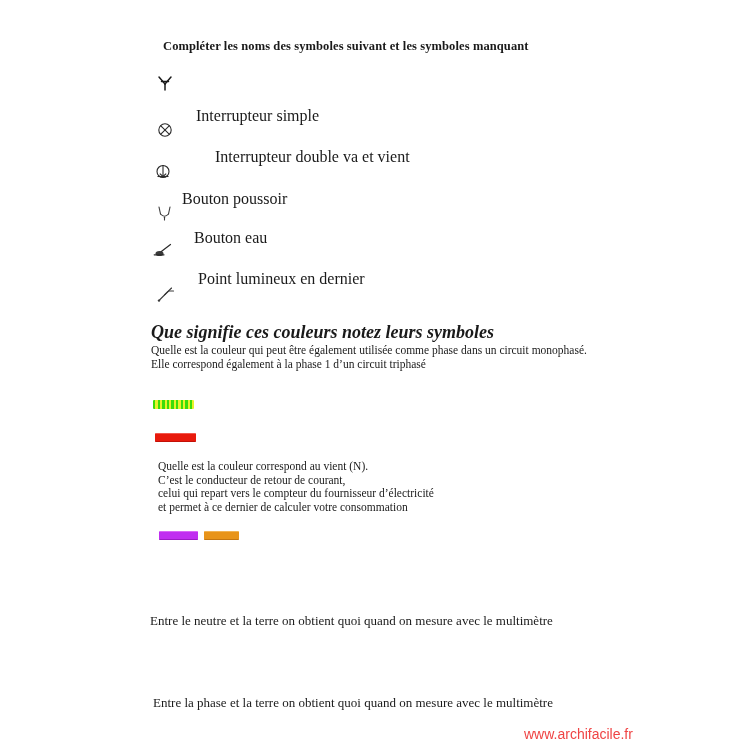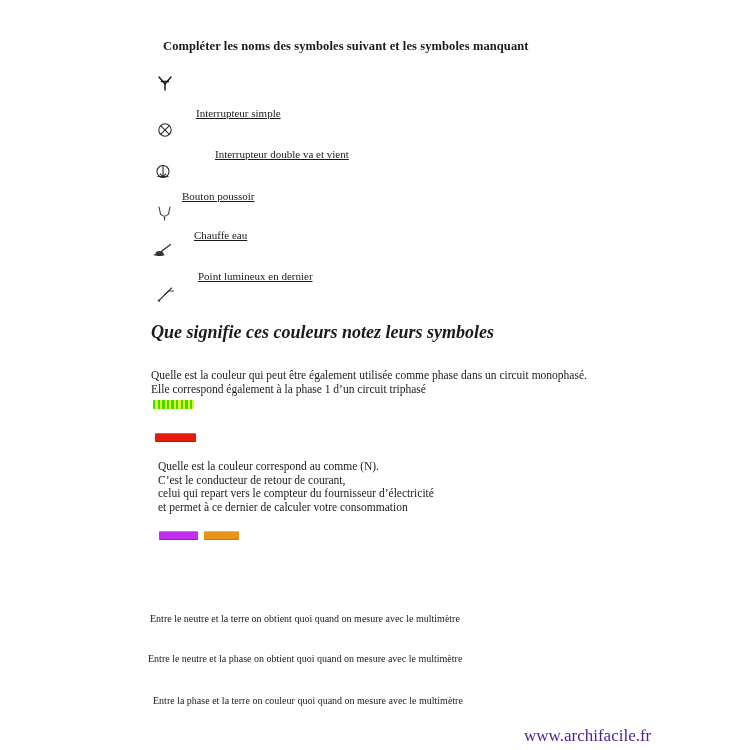--- a/index.html
+++ b/index.html
@@ -44,37 +44,36 @@
     white-space: nowrap;
   }
 
   .para {
     font-size: 11.5px;
     line-height: 13.6px;
     white-space: pre;
   }
 
   .label {
-    font-size: 11px;
-    white-space: nowrap;
-    text-decoration: underline;
+    font-size: 16px;
+    white-space: nowrap;
   }
 
   .question {
-    font-size: 10px;
+    font-size: 13px;
     white-space: nowrap;
     text-align: center;
   }
 
   .footer {
     left: 524px;
     top: 726px;
-    font-family: Liberation Serif, serif;
-    font-size: 17px;
-    color: #4c1d95;
+    font-family: Liberation Sans, sans-serif;
+    font-size: 14px;
+    color: #ef4444;
     white-space: nowrap;
   }
 
   
   .symbol {
     position: absolute;
     width: 26px;
     height: 26px;
   }
   .symbol svg { display: block; width: 26px; height: 26px; }
@@ -173,21 +172,21 @@
     <svg viewBox="0 0 26 26" xmlns="http://www.w3.org/2000/svg">
       <g stroke="#3a3a3a" stroke-width="1.1" fill="none" stroke-linecap="round">
         <path d="M7 7 L8.5 14"></path>
         <path d="M18 7 L16.5 14"></path>
         <path d="M8.5 14 Q12.5 18.5 16.5 14"></path>
         <path d="M12.5 17.2 L12.5 20"></path>
       </g>
     </svg>
   </div>
 
-  <div class="abs label" style="left:194px; top:229px;">Chauffe eau</div>
+  <div class="abs label" style="left:194px; top:229px;">Bouton eau</div>
 
   <div class="symbol" style="left:150px; top:238px;">
     <svg viewBox="0 0 26 26" xmlns="http://www.w3.org/2000/svg">
       <g stroke="#2a2a2a" stroke-width="1.2" fill="none" stroke-linecap="round">
         <ellipse cx="9.5" cy="15.5" rx="4" ry="2.6" fill="#3a3a3a" stroke="none"></ellipse>
         <path d="M11 13.8 L20.5 6.5"></path>
         <path d="M4.2 16.8 L14 16.8"></path>
       </g>
     </svg>
   </div>
@@ -201,37 +200,36 @@
         <circle cx="4" cy="18.6" r="1.2" fill="#3a3a3a" stroke="none"></circle>
         <path d="M10.5 12 L16.5 6"></path>
         <path d="M13.5 9 L18.5 9"></path>
         <path d="M9.5 12.8 L13 9.5"></path>
       </g>
     </svg>
   </div>
 
   <div class="abs section-heading">Que signifie ces couleurs notez leurs symboles</div>
 
-  <div class="abs para" style="left:151px; top:369px;">Quelle est la couleur qui peut être également utilisée comme phase dans un circuit monophasé.
+  <div class="abs para" style="left:151px; top:344px;">Quelle est la couleur qui peut être également utilisée comme phase dans un circuit monophasé.
 Elle correspond également à la phase 1 d’un circuit triphasé</div>
 
   <div class="bar bar-ground"></div>
 
   <div class="bar bar-red"></div>
 
-  <div class="abs para" style="left:158px; top:460px;">Quelle est la couleur correspond au comme (N).
+  <div class="abs para" style="left:158px; top:460px;">Quelle est la couleur correspond au vient (N).
 C’est le conducteur de retour de courant,
 celui qui repart vers le compteur du fournisseur d’électricité
 et permet à ce dernier de calculer votre consommation</div>
 
   <div class="bar bar-purple"></div>
 
   <div class="bar bar-orange"></div>
 
   <div class="abs question" style="left:150px; top:613px;">Entre le neutre et la terre on obtient quoi quand on mesure avec le multimètre</div>
 
-  <div class="abs question" style="left:148px; top:653px;">Entre le neutre et  la phase on obtient quoi quand on mesure avec le multimètre</div>
-
-  <div class="abs question" style="left:153px; top:695px;">Entre la phase et la terre on couleur quoi quand on mesure avec le multimètre</div>
+
+  <div class="abs question" style="left:153px; top:695px;">Entre la phase et la terre on obtient quoi quand on mesure avec le multimètre</div>
 
   <div class="abs footer">www.archifacile.fr</div>
 
 </div>
 
 </body></html>

